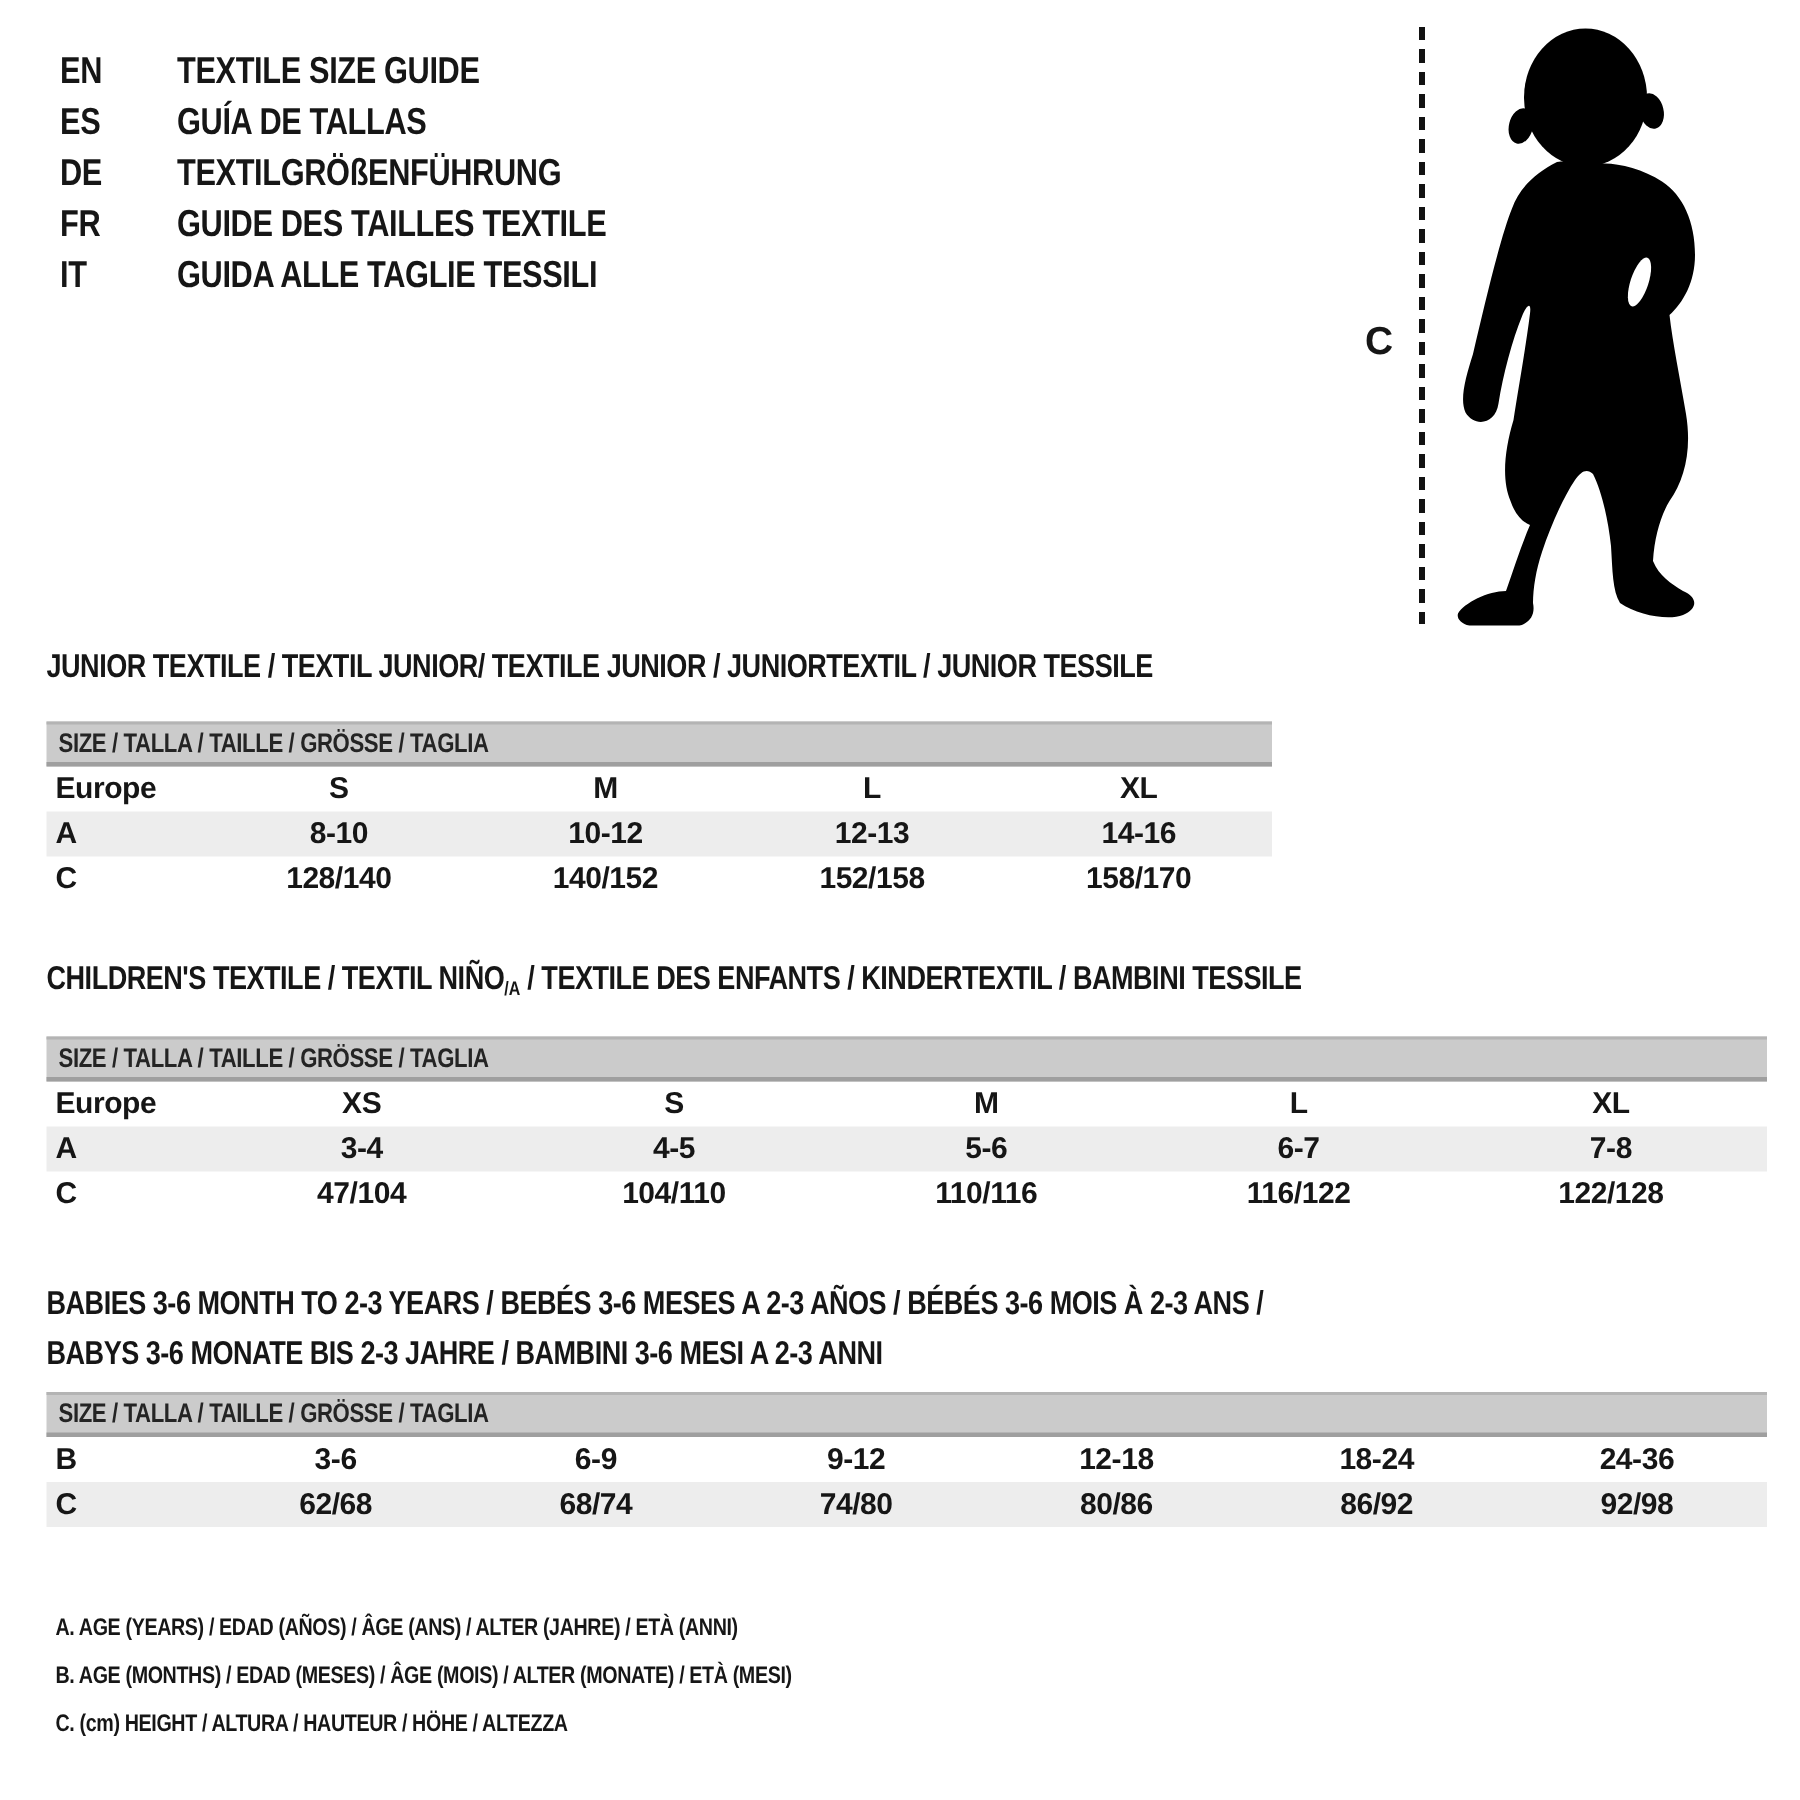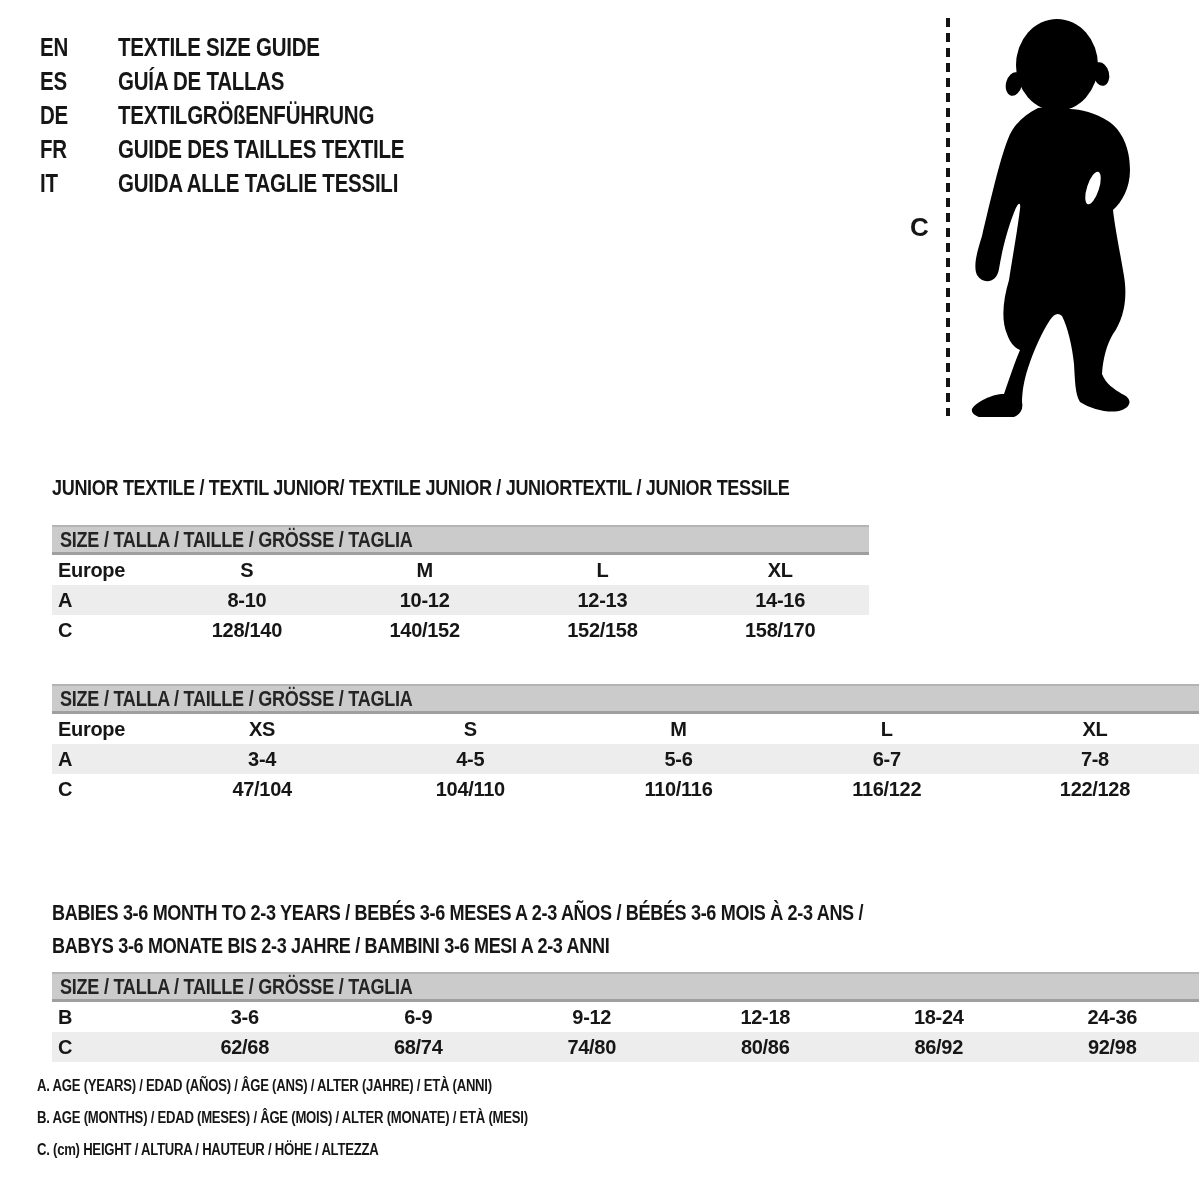--- a/index.html
+++ b/index.html
@@ -17,32 +17,32 @@
 
   
   .measure-line{
     position:absolute;left:946px;top:18px;width:4px;height:398px;
     background:repeating-linear-gradient(to bottom,#121212 0 9px,transparent 9px 15px);
   }
   .measure-label{position:absolute;left:910px;top:212px;font-size:26px;font-weight:700;}
   .toddler{position:absolute;left:962px;top:12px;width:182px;height:405px;}
 
   
-  .table{position:absolute;left:52px;margin-top:44px;}
+  .table{position:absolute;left:31px;}
   #t1{top:432px;width:817px;}
   #t2{top:640px;width:1147px;}
   #t3{top:852px;width:1147px;}
   .tbl-title{margin:0 0 25px 0;font-size:22px;line-height:24px;font-weight:700;letter-spacing:-0.4px;}
   #t2 .tbl-title{margin-bottom:24px;}
   #t3 .tbl-title{line-height:33px;margin-bottom:10px;}
   .title-sub{font-size:13px;position:relative;top:4px;letter-spacing:0;}
   .size-bar{
     height:25px;background:#cbcbcb;border-top:2px solid #b4b4b4;border-bottom:3px solid #9f9f9f;
     display:flex;align-items:center;padding-left:8px;
-    font-size:22px;font-weight:700;color:#242424;letter-spacing:-0.3px;
+    font-size:18px;font-weight:700;color:#242424;letter-spacing:-0.3px;
   }
   .row{display:flex;height:30px;align-items:center;font-size:20px;font-weight:700;letter-spacing:-0.3px;}
   .row.shade{background:#ededed;}
   .row .label{flex:0 0 100px;padding-left:6px;text-align:left;}
   .row .cell{flex:1;text-align:center;}
 
   
   .legend{position:absolute;left:37px;top:1070px;}
   .legend-line{font-size:16px;font-weight:700;line-height:32px;letter-spacing:-0.3px;}
 </style>
@@ -135,20 +135,21 @@
     <div class="row">
       <span class="label">C</span>
       <span class="cell">128/140</span>
       <span class="cell">140/152</span>
       <span class="cell">152/158</span>
       <span class="cell">158/170</span>
     </div>
   </section>
 
   <section class="table" id="t2">
+    <h2 class="tbl-title"><span class="condensed"><span>CHILDREN'S TEXTILE / TEXTIL NIÑO</span><span class="title-sub">/A</span><span> / TEXTILE DES ENFANTS / KINDERTEXTIL / BAMBINI TESSILE</span></span></h2>
     <div class="size-bar">
         <span class="condensed">SIZE / TALLA / TAILLE / GRÖSSE / TAGLIA</span>
       </div>
     <div class="row">
       <span class="label">Europe</span>
       <span class="cell">XS</span>
       <span class="cell">S</span>
       <span class="cell">M</span>
       <span class="cell">L</span>
       <span class="cell">XL</span>

